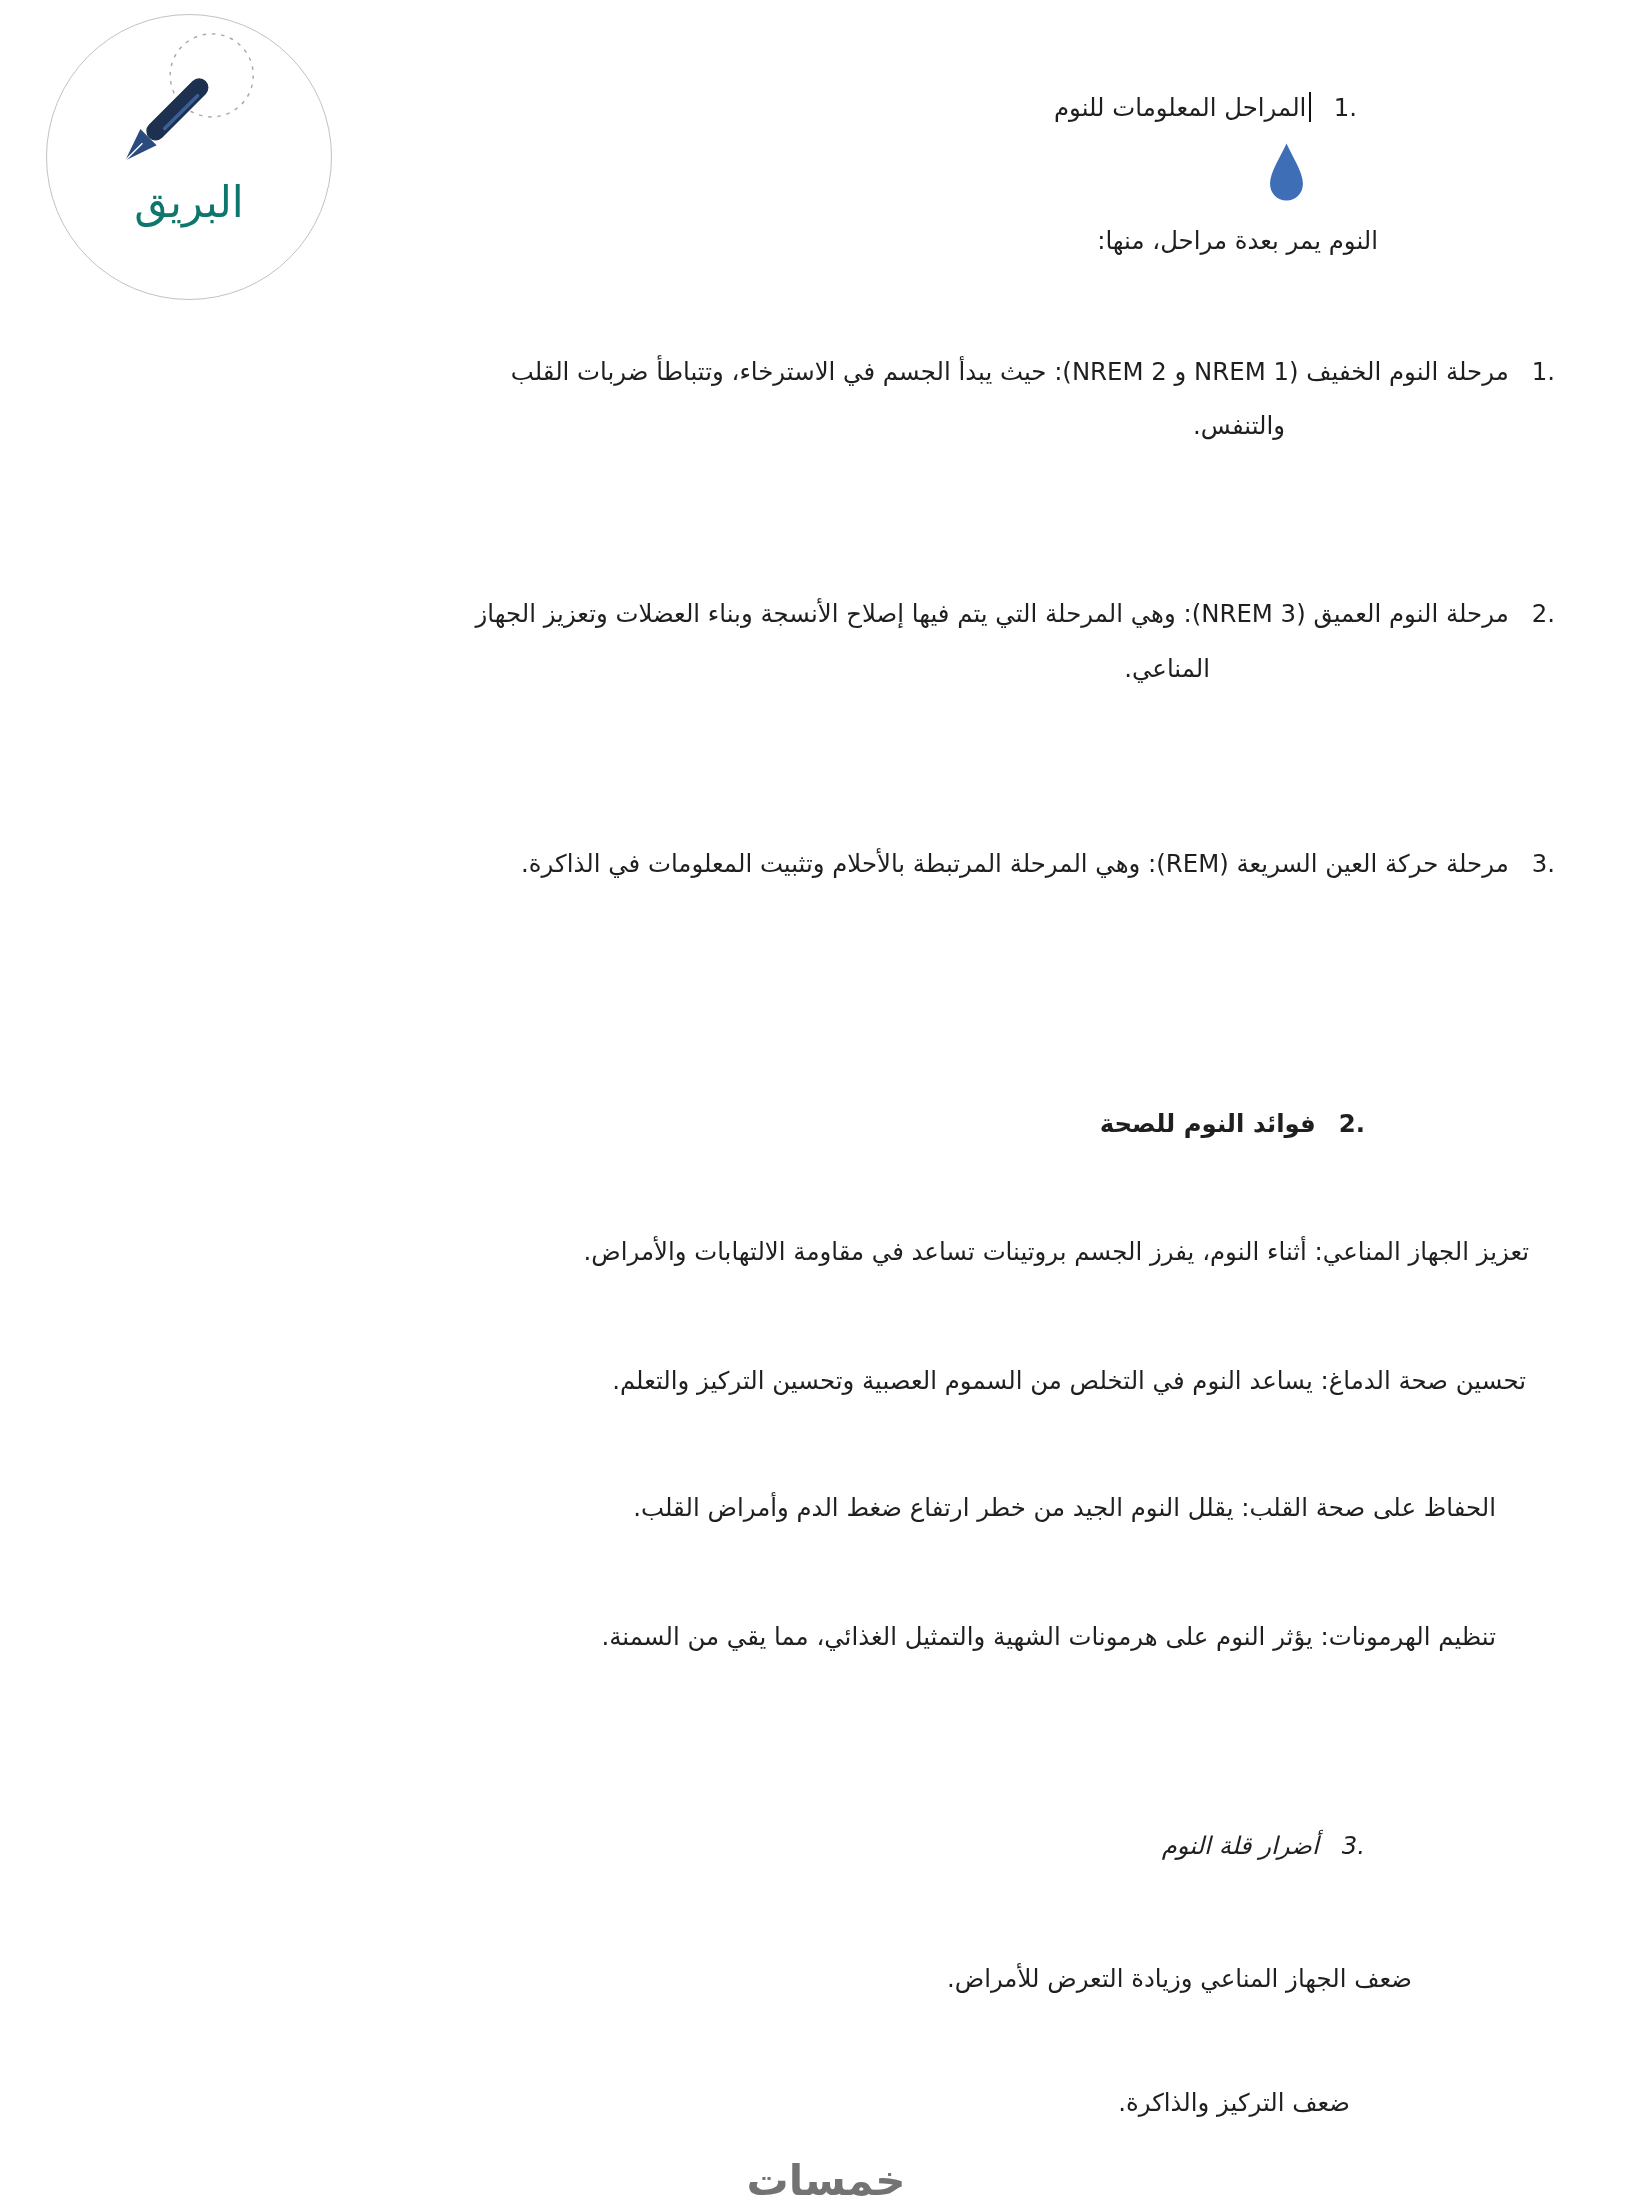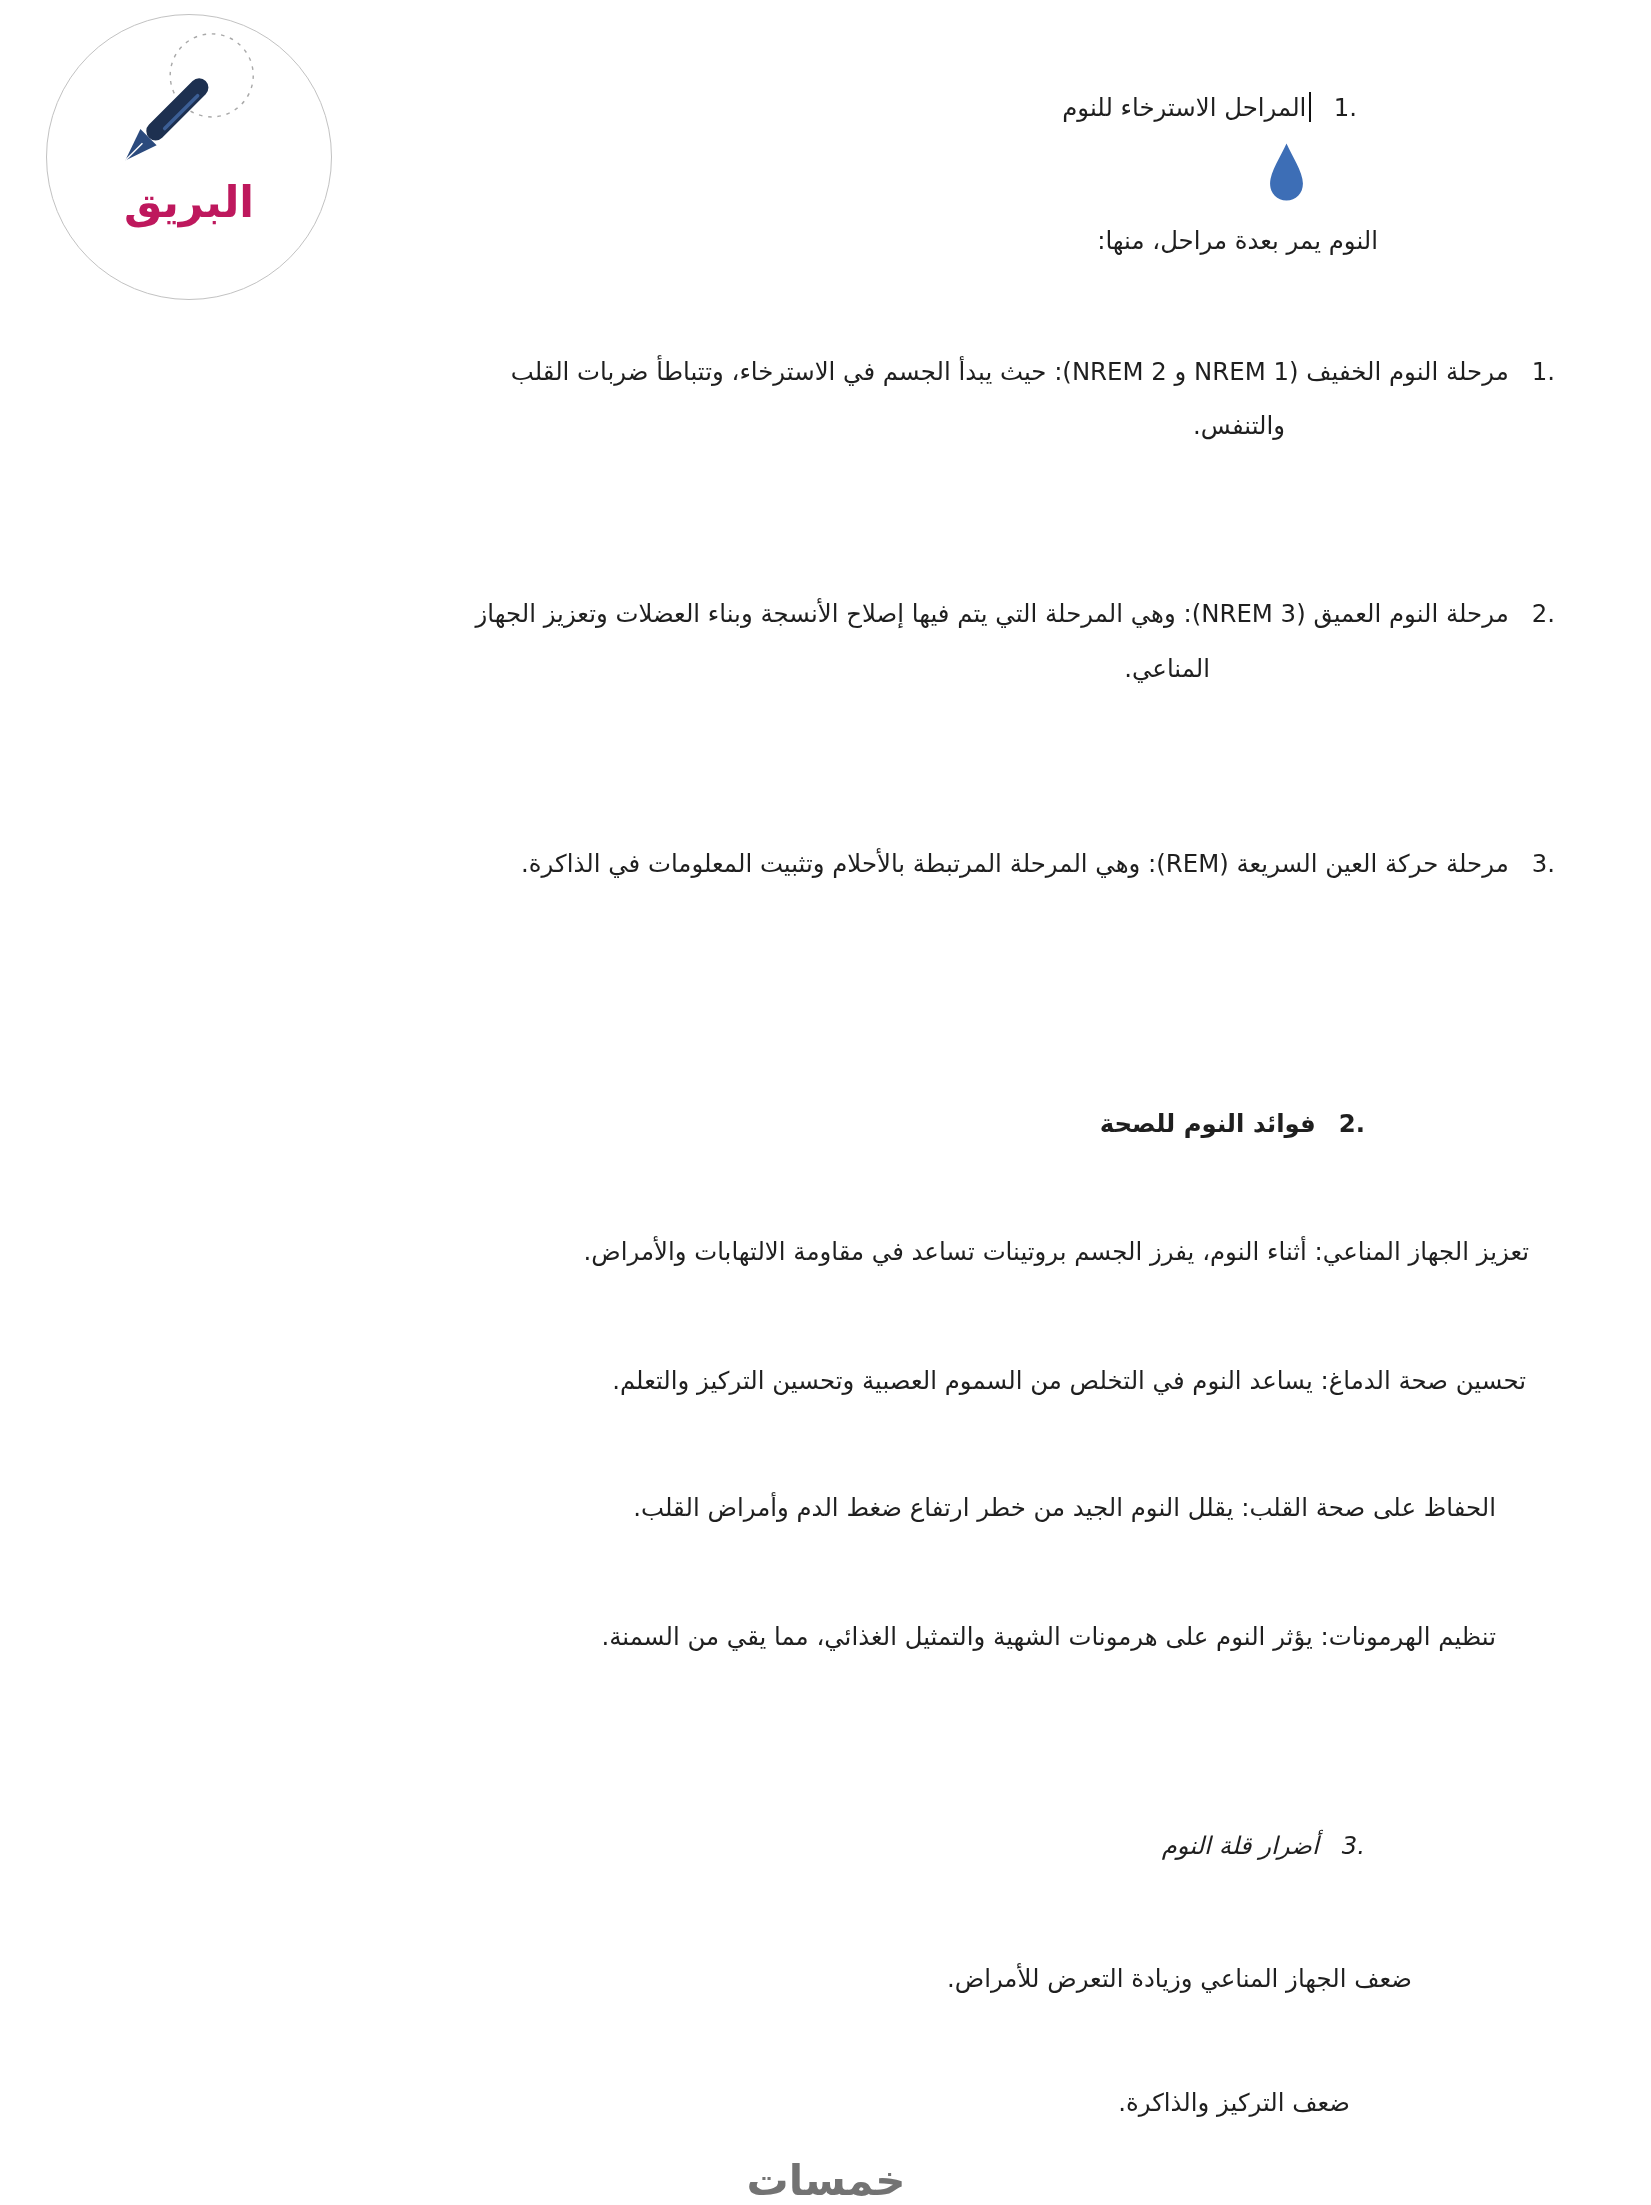--- a/index.html
+++ b/index.html
@@ -40,22 +40,22 @@
     background:#fff;
   }
   .logo-pen {
     position:absolute; left:43px; top:16px;
     width:179px; height:179px;
   }
   .brand {
     position:absolute; left:0; top:162px;
     width:100%;
     text-align:center;
-    font-size:43px; font-weight:bold;
-    color:#be185d;
+    font-size:43px; font-weight:normal;
+    color:#0f766e;
     direction:rtl;
   }
   .drop {
     position:absolute; left:1267px; top:142px;
     width:39px; height:60px;
   }
   .watermark {
     position:absolute; left:0; top:2156px;
     width:100%;
     text-align:center;
@@ -77,21 +77,21 @@
         <rect x="38" y="106" width="112" height="26" rx="13" fill="#1d3050"></rect>
         <rect x="58" y="110" width="70" height="5" rx="2.5" fill="#3c5f96"></rect>
         <polygon points="150,104 196,120 150,136" fill="#2b4a7d"></polygon>
         <line x1="196" y1="120" x2="162" y2="120" stroke="#ffffff" stroke-width="2"></line>
       </g>
     </svg>
     <div class="brand">البريق</div>
   </div>
 
   <div class="t" style="top:92px; right:295px;">
-    <span class="num">1.</span><span class="caret"></span><span>المراحل الاسترخاء للنوم</span>
+    <span class="num">1.</span><span class="caret"></span><span>المراحل المعلومات للنوم</span>
   </div>
 
   <svg class="drop" viewBox="0 0 54 84">
     <path d="M27,2 C20,18 4,42 4,58 C4,72 14,82 27,82 C40,82 50,72 50,58 C50,42 34,18 27,2 Z" fill="#3d6eb6"></path>
   </svg>
 
   <div class="t" style="top:225px; right:274px;">النوم يمر بعدة مراحل، منها:</div>
 
   <div class="t" style="top:356px; right:97px;text-align:center;">
     <span class="num">1.</span><span>مرحلة النوم الخفيف (NREM 1 و NREM 2): حيث يبدأ الجسم في الاسترخاء، وتتباطأ ضربات القلب</span>

